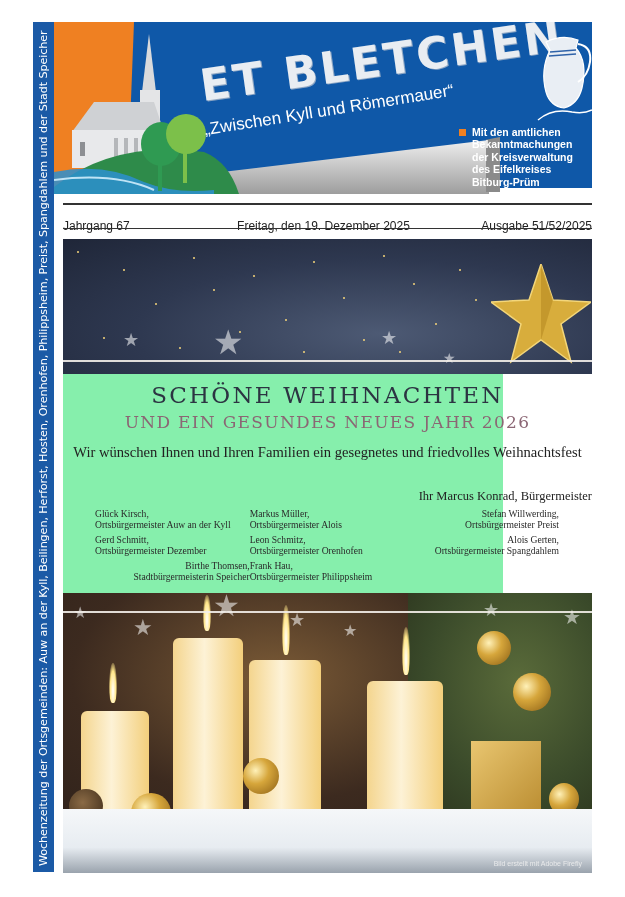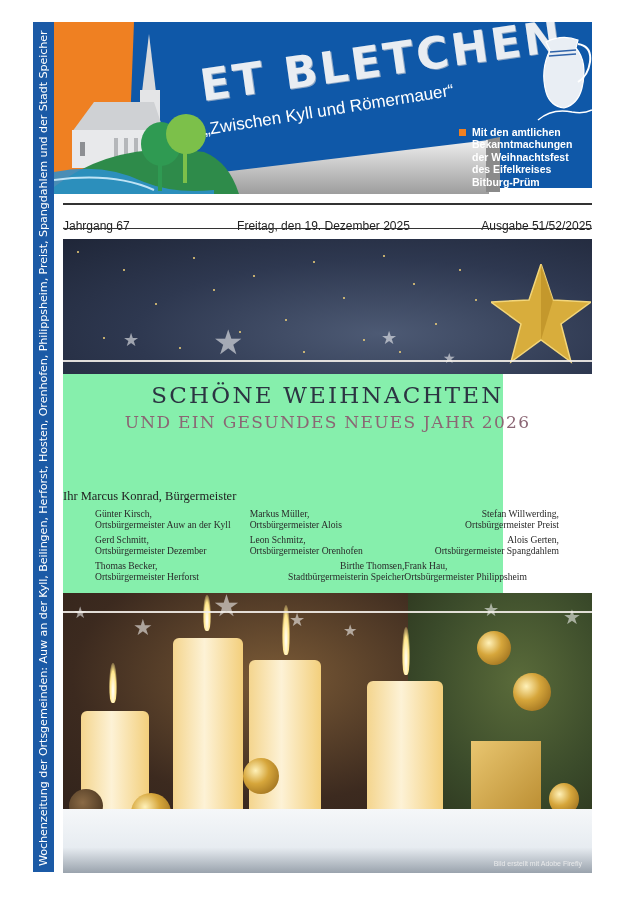--- a/index.html
+++ b/index.html
@@ -23,21 +23,21 @@
   .dateline{position:absolute;left:63px;top:207px;width:529px;height:18px;display:flex;justify-content:space-between;font-family:"Liberation Sans",sans-serif;font-size:12px;color:#222;margin-top:12px;}
   
   .card{position:absolute;left:63px;top:239px;width:529px;height:634px;overflow:hidden;}
   .sky{position:absolute;left:0;top:0;width:529px;height:135px;background:radial-gradient(ellipse at 60% 70%,#4d5a74 0%,#2e3850 55%,#1f2638 100%);}
   .gold-star{position:absolute;left:428px;top:25px;width:100px;height:100px;}
   .thin-line{position:absolute;left:0;width:529px;height:2px;background:#f4f0ea;opacity:.9;}
   .greet{position:absolute;left:0;top:135px;width:440px;height:219px;background:#86efac;}
   .g-title{position:absolute;left:0;top:8px;width:529px;text-align:center;font-family:"DejaVu Serif",serif;font-size:23px;letter-spacing:2.2px;color:#2c3442;}
   .g-sub{position:absolute;left:0;top:38px;width:529px;text-align:center;font-family:"DejaVu Serif",serif;font-size:17px;letter-spacing:1.3px;color:#8b6674;}
   .g-body{position:absolute;left:0;top:69px;width:529px;text-align:center;font-family:"Liberation Serif",serif;font-size:14.6px;line-height:19px;color:#222;}
-  .g-sign{position:absolute;left:0;top:115px;width:529px;text-align:left;font-family:"Liberation Serif",serif;font-size:12.5px;color:#222;}
+  .g-sign{position:absolute;left:0;top:115px;width:529px;text-align:right;font-family:"Liberation Serif",serif;font-size:12.5px;color:#222;}
   .mayors{position:absolute;left:32px;top:134px;width:464px;display:grid;grid-template-columns:1fr 1fr 1fr;row-gap:3px;font-family:"Liberation Serif",serif;font-size:9.6px;line-height:11.4px;color:#2a2a2a;}
   .mayor .n,.mayor .r{display:block;white-space:nowrap;}
   .col-0{text-align:left;}
   .col-1{}
   .col-2{text-align:right;}
   .candles{position:absolute;left:0;top:354px;width:529px;height:280px;background:radial-gradient(ellipse at 40% 30%,#7a5a36 0%,#3c2a1f 45%,#231a16 100%);}
   .tree{position:absolute;left:345px;top:0;width:184px;height:220px;background:radial-gradient(ellipse at 60% 40%,#5a6b3a 0%,#3a4a2a 60%,#2b331d 100%);}
   .candle{position:absolute;background:linear-gradient(90deg,#f4d58e 0%,#fdf2d6 45%,#f3cf7c 100%);border-radius:6px 6px 2px 2px;}
   .flame{position:absolute;width:8px;height:26px;background:radial-gradient(ellipse at 50% 70%,#fff 0%,#ffe68a 50%,rgba(255,190,60,0) 80%);border-radius:50% 50% 40% 40%;}
   .ball{position:absolute;border-radius:50%;background:radial-gradient(circle at 35% 35%,#fff1b8 0%,#d6a63b 40%,#8a5e14 100%);}
@@ -87,21 +87,21 @@
     <path d="M46,12 Q60,14 58,30 Q56,44 46,50" fill="none" stroke="#ffffff" stroke-width="2"></path>
     <path d="M18,20 L44,18" stroke="#2f62a8" stroke-width="1.4"></path>
     <path d="M17,24 L44,22" stroke="#2f62a8" stroke-width="1.4"></path>
     <path d="M6,88 Q20,76 40,80 Q52,82 60,78" fill="none" stroke="#ffffff" stroke-width="1.5"></path>
   </svg>
 
   <div class="hdr-note">
     <span class="bullet"></span>
     <div>Mit den amtlichen</div>
     <div>Bekanntmachungen</div>
-    <div>der Weihnachtsfest</div>
+    <div>der Kreisverwaltung</div>
     <div>des Eifelkreises</div>
     <div>Bitburg-Prüm</div>
   </div>
 </div>
 
 <div class="rule" style="top:203px;height:1.5px;"></div>
 <div class="dateline">
   <span>Jahrgang 67</span>
   <span style="margin-left:36px;">Freitag, den 19. Dezember 2025</span>
   <span>Ausgabe 51/52/2025</span>
@@ -138,26 +138,27 @@
       <polygon points="50,0 62,36 100,38 70,60 80,98 50,76 20,98 30,60 0,38 38,36" fill="#d8ad3c" stroke="#f3d67a" stroke-width="1.5"></polygon>
       <polygon points="50,0 50,76 62,36" fill="#b88a22" opacity=".6"></polygon>
     </svg>
   </div>
   <div class="thin-line" style="top:121px"></div>
 
   <div class="greet">
     <div class="g-title">SCHÖNE WEIHNACHTEN</div>
     <div class="g-sub">UND EIN GESUNDES NEUES JAHR 2026</div>
     <div class="g-body">
+      <div>Wir wünschen Ihnen und Ihren Familien ein gesegnetes und friedvolles Weihnachtsfest</div>
     </div>
     <div class="g-sign">Ihr Marcus Konrad, Bürgermeister</div>
 
     <div class="mayors">
       <div class="mayor col-0">
-          <span class="n">Günter Kirsch,</span>
+          <span class="n">Glück Kirsch,</span>
           <span class="r">Ortsbürgermeister Auw an der Kyll</span>
         </div>
       <div class="mayor col-1">
           <span class="n">Markus Müller,</span>
           <span class="r">Ortsbürgermeister Alois</span>
         </div>
       <div class="mayor col-2">
           <span class="n">Stefan Willwerding,</span>
           <span class="r">Ortsbürgermeister Preist</span>
         </div>
@@ -165,24 +166,20 @@
           <span class="n">Gerd Schmitt,</span>
           <span class="r">Ortsbürgermeister Dezember</span>
         </div>
       <div class="mayor col-1">
           <span class="n">Leon Schmitz,</span>
           <span class="r">Ortsbürgermeister Orenhofen</span>
         </div>
       <div class="mayor col-2">
           <span class="n">Alois Gerten,</span>
           <span class="r">Ortsbürgermeister Spangdahlem</span>
-        </div>
-      <div class="mayor col-0">
-          <span class="n">Thomas Becker,</span>
-          <span class="r">Ortsbürgermeister Herforst</span>
         </div>
       <div class="mayor col-2">
           <span class="n">Birthe Thomsen,</span>
           <span class="r">Stadtbürgermeisterin Speicher</span>
         </div>
       <div class="mayor col-1">
           <span class="n">Frank Hau,</span>
           <span class="r">Ortsbürgermeister Philippsheim</span>
         </div>
     </div>

